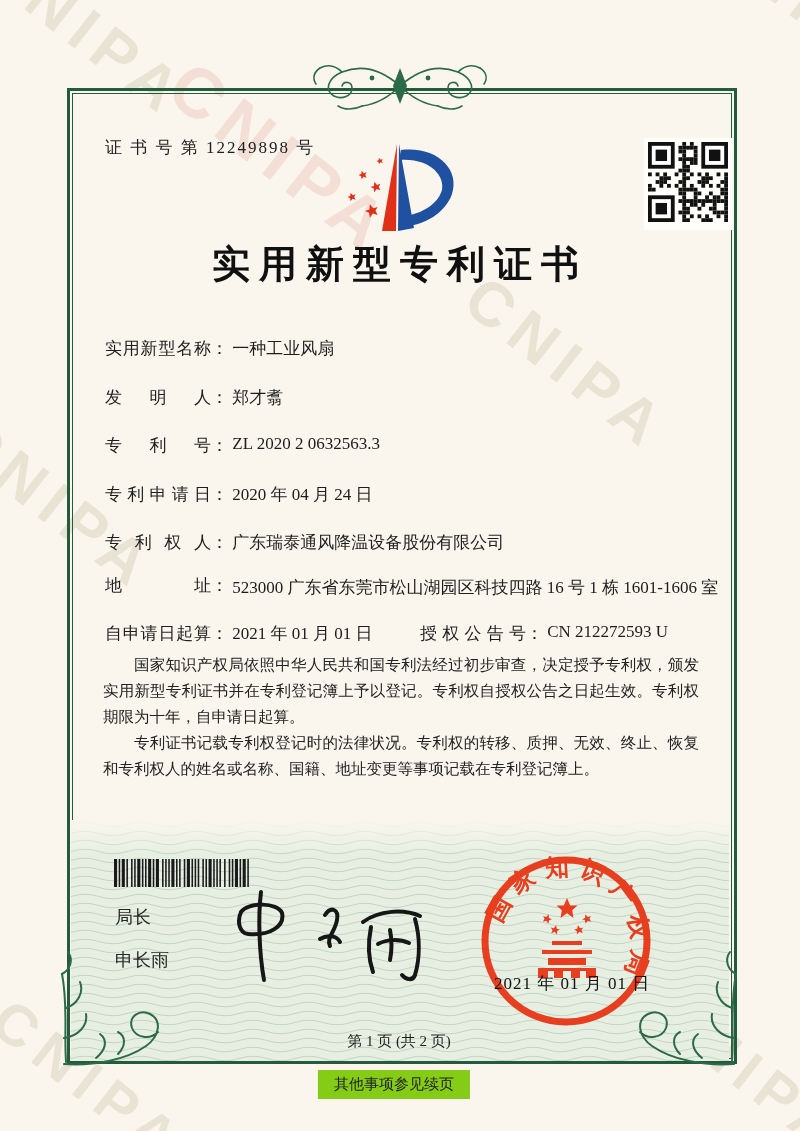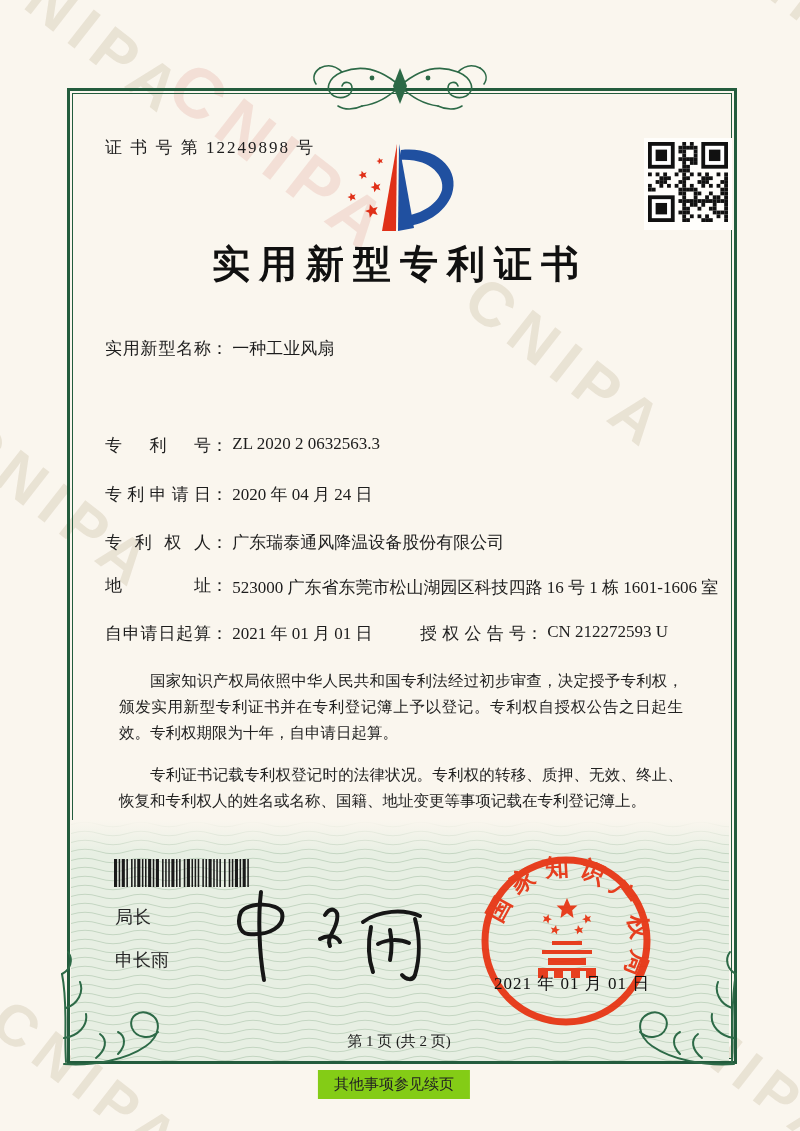--- a/index.html
+++ b/index.html
@@ -28,21 +28,21 @@
   
   .row{position:absolute;left:105px;font-size:17px;z-index:4;white-space:nowrap;}
   .lbl{display:inline-block;width:106px;text-align:justify;text-align-last:justify;
        vertical-align:top;}
   .val{display:inline-block;vertical-align:top;}
   .val.wrap{white-space:normal;width:516px;line-height:1.6;}
   .grant2{position:absolute;left:315px;top:0;}
   
   .body-text{position:absolute;left:103px;top:652px;width:596px;font-size:15.5px;
              line-height:1.68;text-align:justify;z-index:4;color:#222;}
-  .body-text p{margin:16px;text-indent:2em;}
+  .body-text p{margin:0;text-indent:2em;}
   
   .barcode{position:absolute;left:114px;top:859px;z-index:4;}
   .officer{position:absolute;left:115px;font-size:18px;z-index:4;
            font-family:"Liberation Sans","DejaVu Sans",sans-serif;color:#262626;}
   .sig{position:absolute;left:228px;top:882px;z-index:4;}
   .seal{position:absolute;left:478px;top:853px;z-index:5;opacity:.93;}
   .sealdate{position:absolute;left:494px;top:972px;width:180px;font-size:17px;
             letter-spacing:1px;color:#101010;z-index:6;}
   .pagefoot{position:absolute;left:67px;top:1032px;width:664px;text-align:center;
             font-size:15px;z-index:4;}
@@ -267,20 +267,24 @@
         <rect x="7.619047619047619" y="60.95238095238095" width="11.428571428571427" height="11.428571428571427" fill="#111"></rect>
       </svg>
   </div>
 
   <div class="title">实用新型专利证书</div>
 
   <div class="row" style="top:337px;">
     <span class="lbl">实用新型名称</span><span>：</span>
     <span class="val">一种工业风扇</span>
   </div>
+  <div class="row" style="top:386px;">
+    <span class="lbl">发明人</span><span>：</span>
+    <span class="val">郑才翥</span>
+  </div>
   <div class="row" style="top:434px;">
     <span class="lbl">专利号</span><span>：</span>
     <span class="val">ZL 2020 2 0632563.3</span>
   </div>
   <div class="row" style="top:483px;">
     <span class="lbl">专利申请日</span><span>：</span>
     <span class="val">2020 年 04 月 24 日</span>
   </div>
   <div class="row" style="top:531px;">
     <span class="lbl">专利权人</span><span>：</span>

